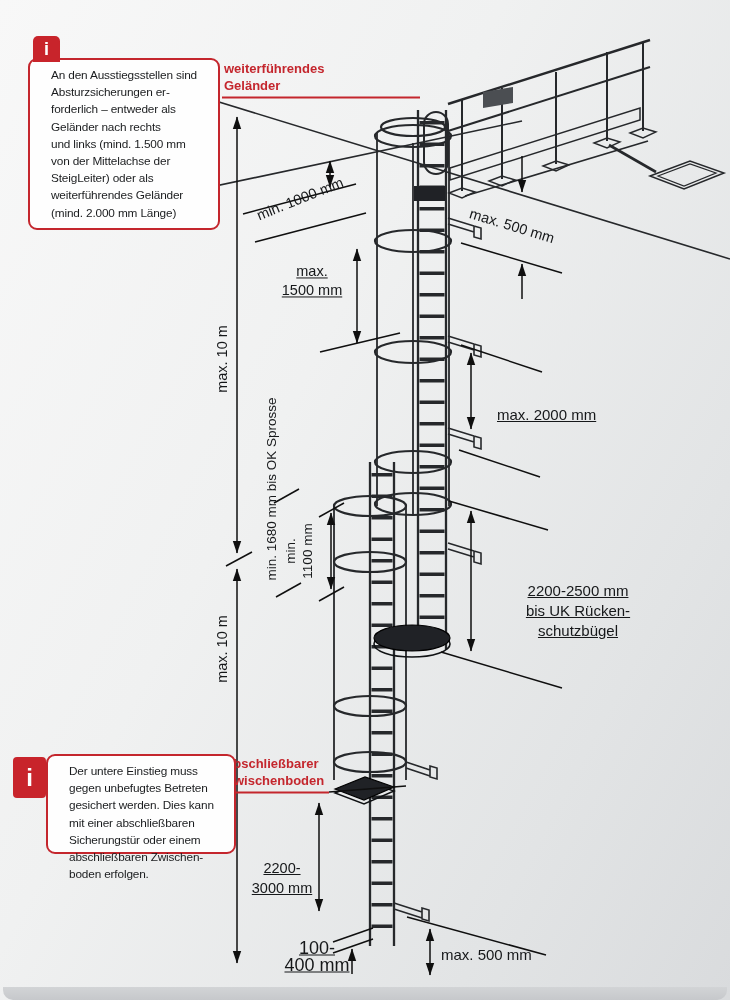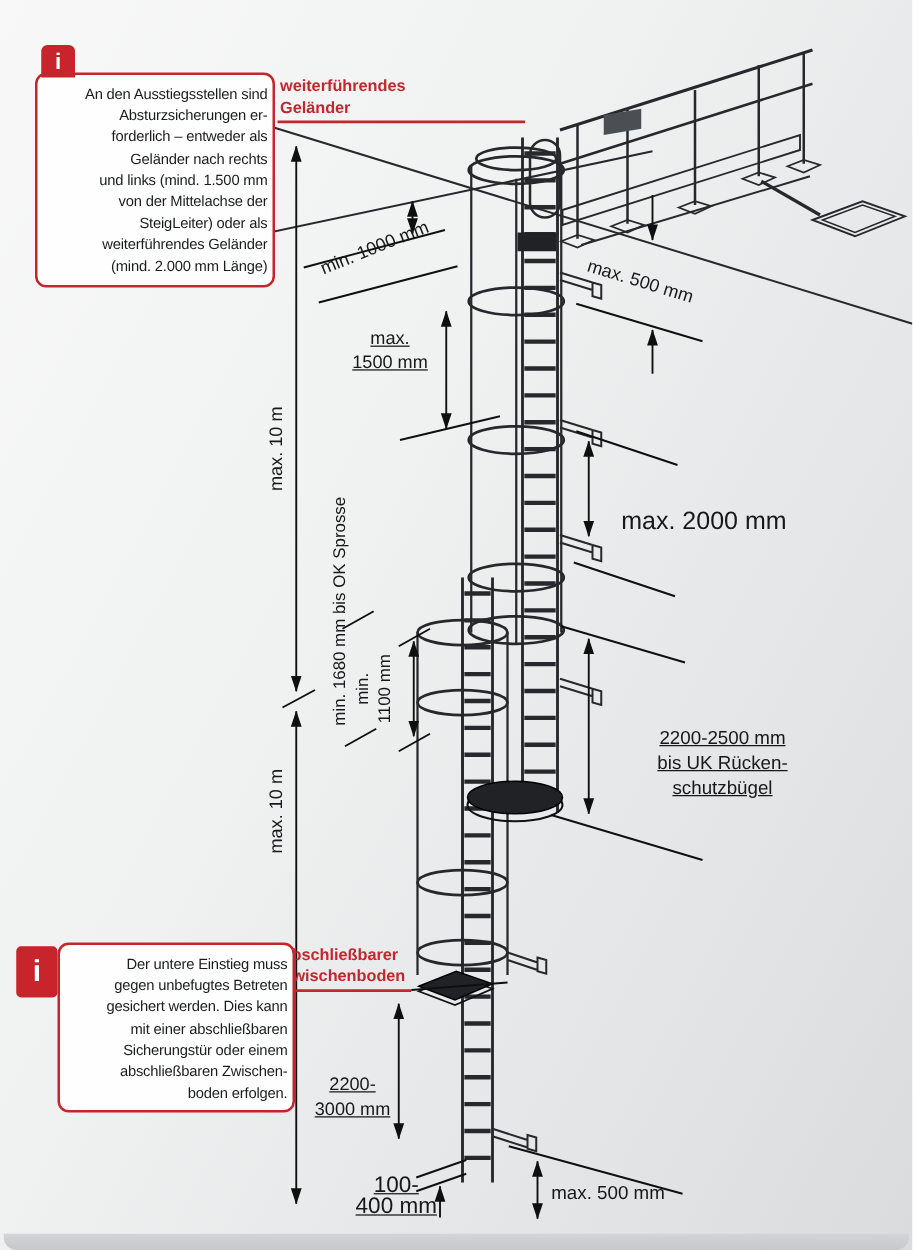--- a/index.html
+++ b/index.html
@@ -13,21 +13,21 @@
   svg{position:absolute;left:0;top:0;}
   .lab{position:absolute;color:#16181a;white-space:pre-line;line-height:1.28;}
   .dim{font-size:14.5px;}
   .ctr{text-align:center;}
   .cc{transform:translate(-50%,-50%);text-decoration:underline;}
   .rotm90{transform:translate(-50%,-50%) rotate(-90deg);white-space:nowrap;}
   .redtxt{color:#c4262d;font-size:13px;line-height:16.5px;font-weight:bold;}
   .infobox{
     position:absolute;background:#fefefe;border:2px solid #c4262d;border-radius:9px;
     font-size:11.8px;line-height:17.2px;letter-spacing:-0.15px;color:#1a1c1e;
-    padding:7px 4px 6px 8px;white-space:pre-line;box-sizing:border-box;z-index:2;text-align:right;
+    padding:7px 4px 6px 21px;white-space:pre-line;box-sizing:border-box;z-index:2;
   }
   .itab{
     position:absolute;background:#c8242b;color:#fff;font-weight:700;z-index:3;
     display:flex;align-items:center;justify-content:center;
   }
   .itab1{left:33px;top:36px;width:27px;height:26px;border-radius:5px 5px 0 0;font-size:18px;}
   .itab2{left:13px;top:757px;width:33px;height:41px;border-radius:4px;font-size:24px;}
 </style>
 </head>
 <body>
@@ -182,38 +182,38 @@
 Geländer nach rechts
 und links (mind. 1.500 mm
 von der Mittelachse der
 SteigLeiter) oder als
 weiterführendes Geländer
 (mind. 2.000 mm Länge)</div>
 
   <div class="itab itab2">
       <span>i</span>
     </div>
-  <div class="infobox" style="left:46px;top:754px;width:190px;height:136px;">Der untere Einstieg muss
+  <div class="infobox" style="left:46px;top:754px;width:190px;height:100px;">Der untere Einstieg muss
 gegen unbefugtes Betreten
 gesichert werden. Dies kann
 mit einer abschließbaren
 Sicherungstür oder einem
 abschließbaren Zwischen-
 boden erfolgen.</div>
 
   <div class="lab redtxt" style="left:224px;top:61px;">weiterführendes
 Geländer</div>
   <div class="lab redtxt" style="left:226px;top:756px;">abschließbarer
 Zwischenboden</div>
 
   <div class="lab dim" style="left:300px;top:199px;transform:translate(-50%,-50%) rotate(-22deg);white-space:nowrap;">min. 1000 mm</div>
   <div class="lab dim" style="left:512px;top:226px;transform:translate(-50%,-50%) rotate(17deg);white-space:nowrap;">max. 500 mm</div>
   <div class="lab dim ctr cc" style="left:312px;top:281px;">max.
 1500 mm</div>
-  <div class="lab dim" style="left:497px;top:405px;white-space:nowrap;font-size:20px;">max. 2000 mm</div>
+  <div class="lab dim" style="left:497px;top:405px;white-space:nowrap;font-size:15px;text-decoration:underline;">max. 2000 mm</div>
   <div class="lab dim rotm90" style="left:222px;top:359px;">max. 10 m</div>
   <div class="lab dim rotm90" style="left:222px;top:649px;">max. 10 m</div>
   <div class="lab dim rotm90" style="left:272px;top:489px;font-size:13.5px;">min. 1680 mm bis OK Sprosse</div>
   <div class="lab dim ctr" style="left:299px;top:551px;transform:translate(-50%,-50%) rotate(-90deg);font-size:13.5px;">min.
 1100 mm</div>
   <div class="lab ctr cc" style="left:549px;top:611px;font-size:15px;line-height:20px;white-space:pre-line;margin-left:29px;">2200-2500 mm
 bis UK Rücken-
 schutzbügel</div>
   <div class="lab dim ctr cc" style="left:282px;top:878px;line-height:20px;">2200-
 3000 mm</div>

